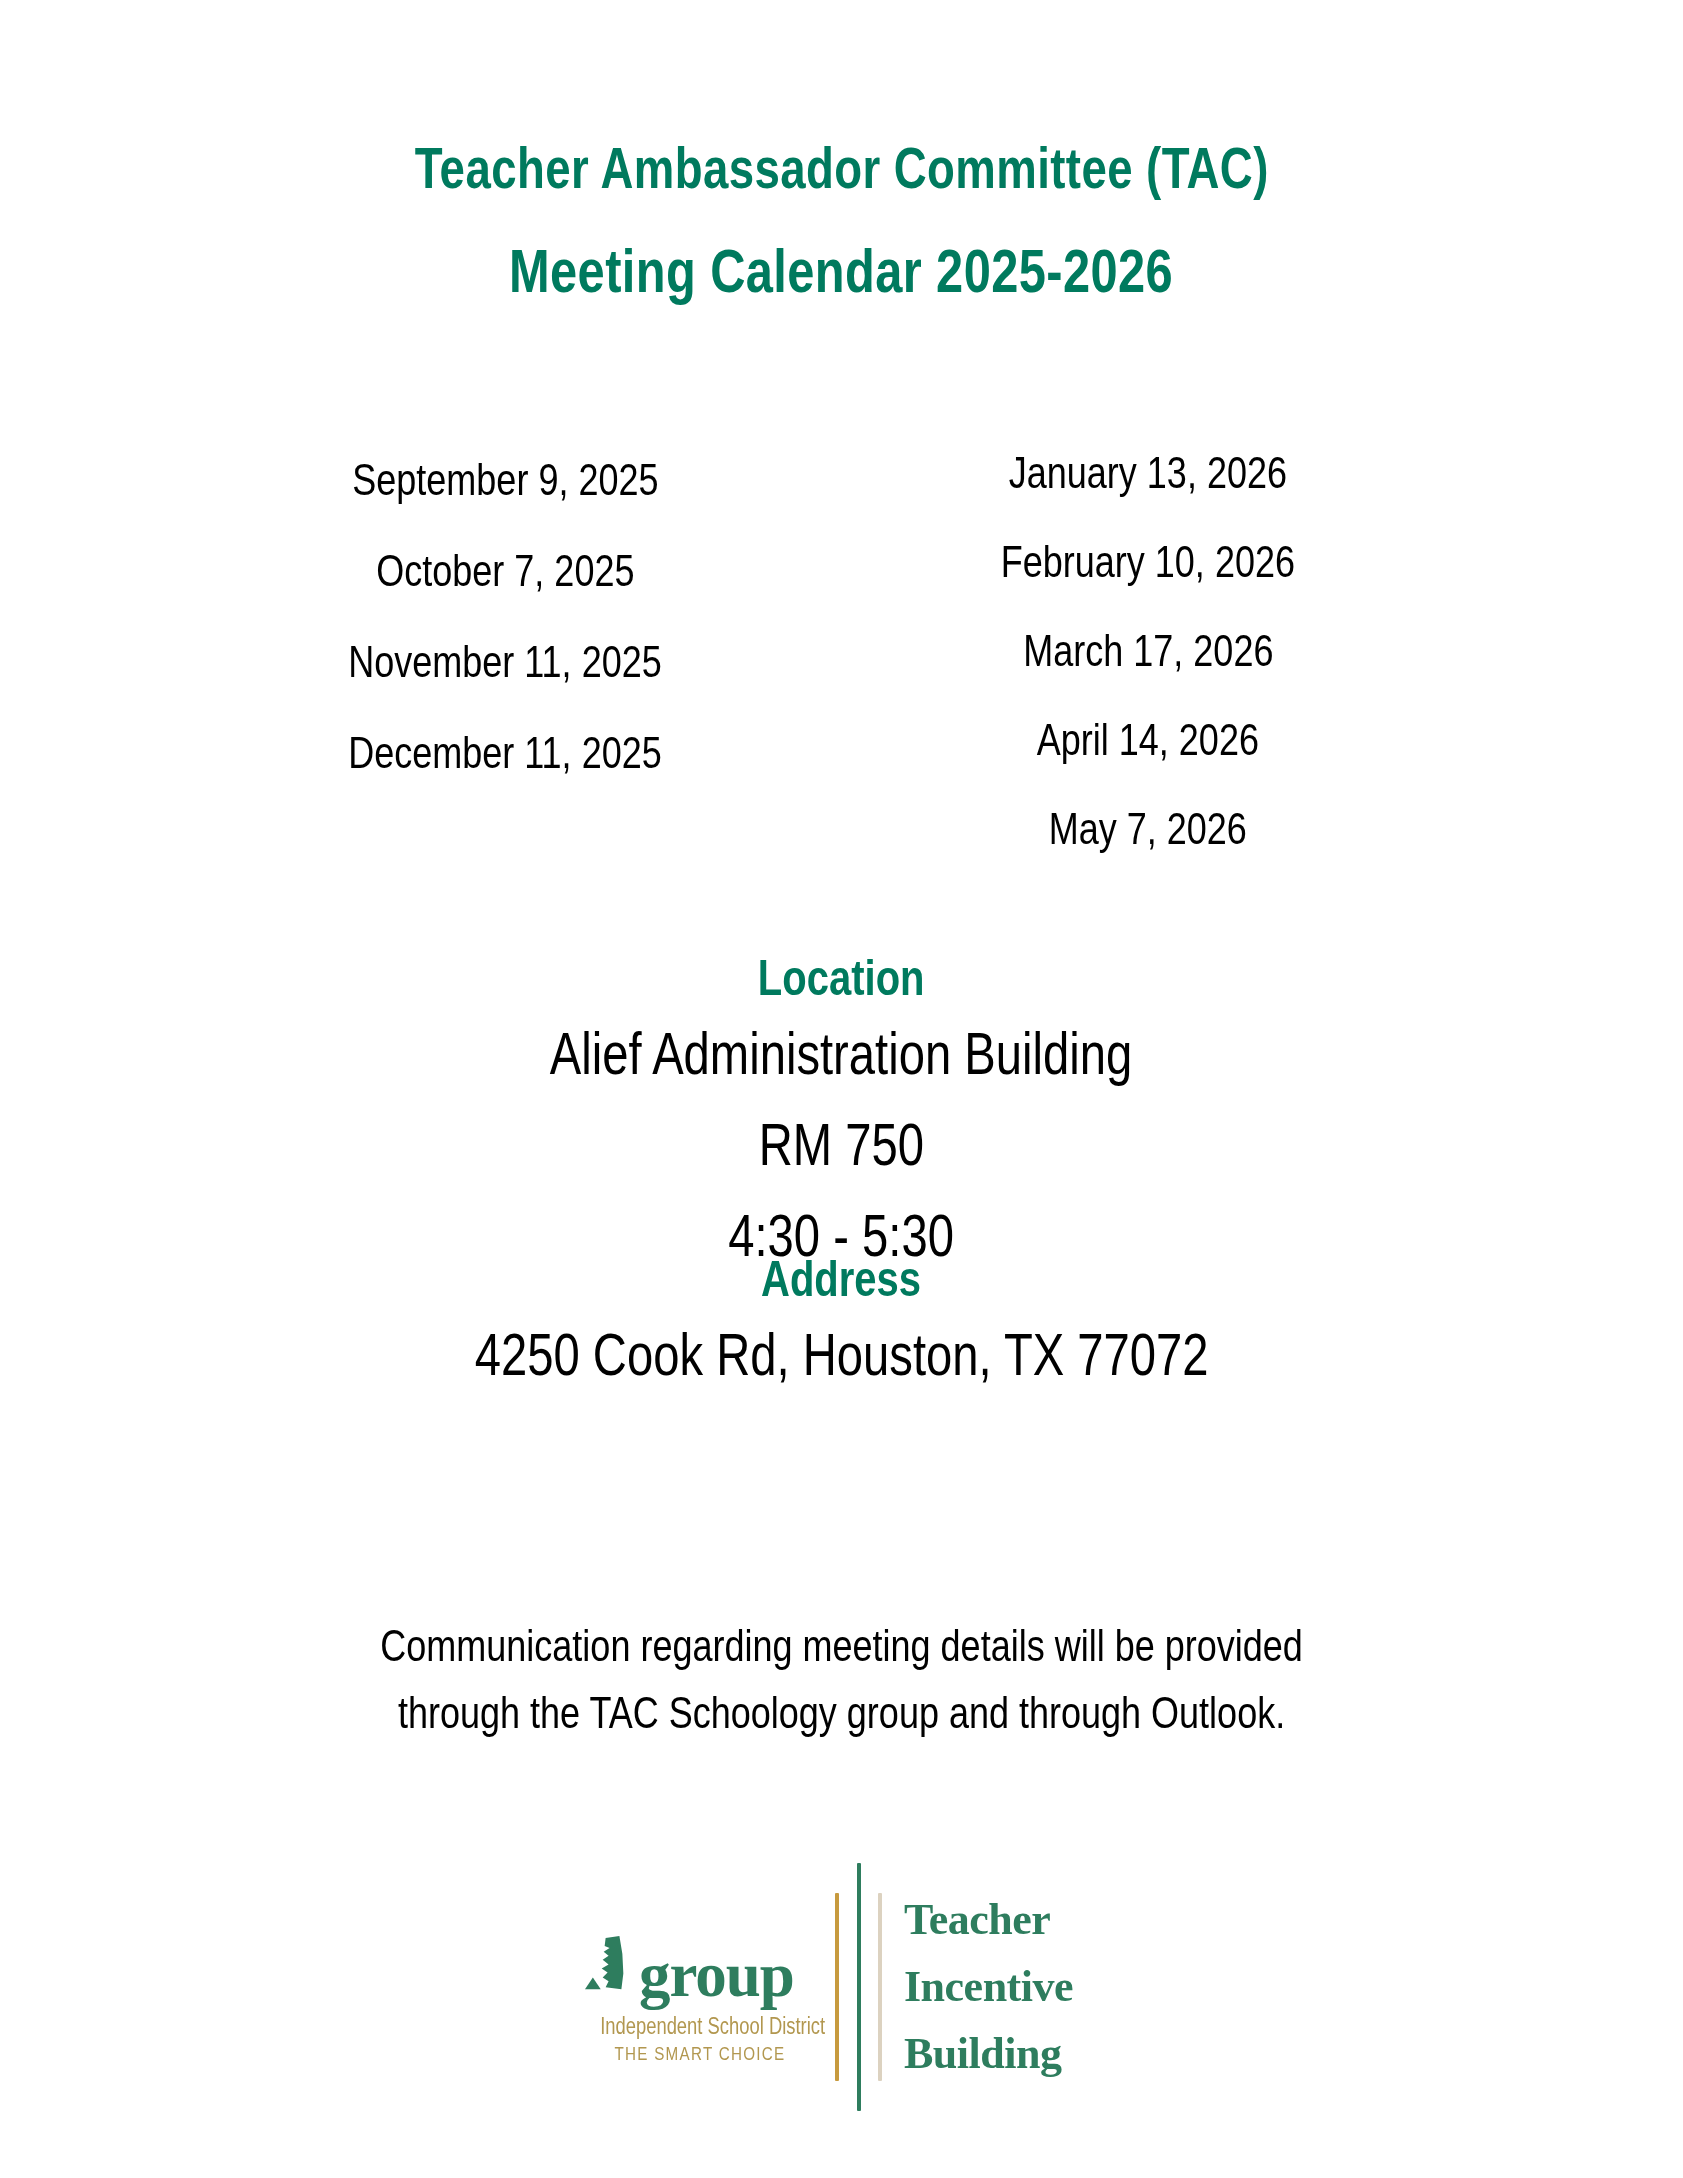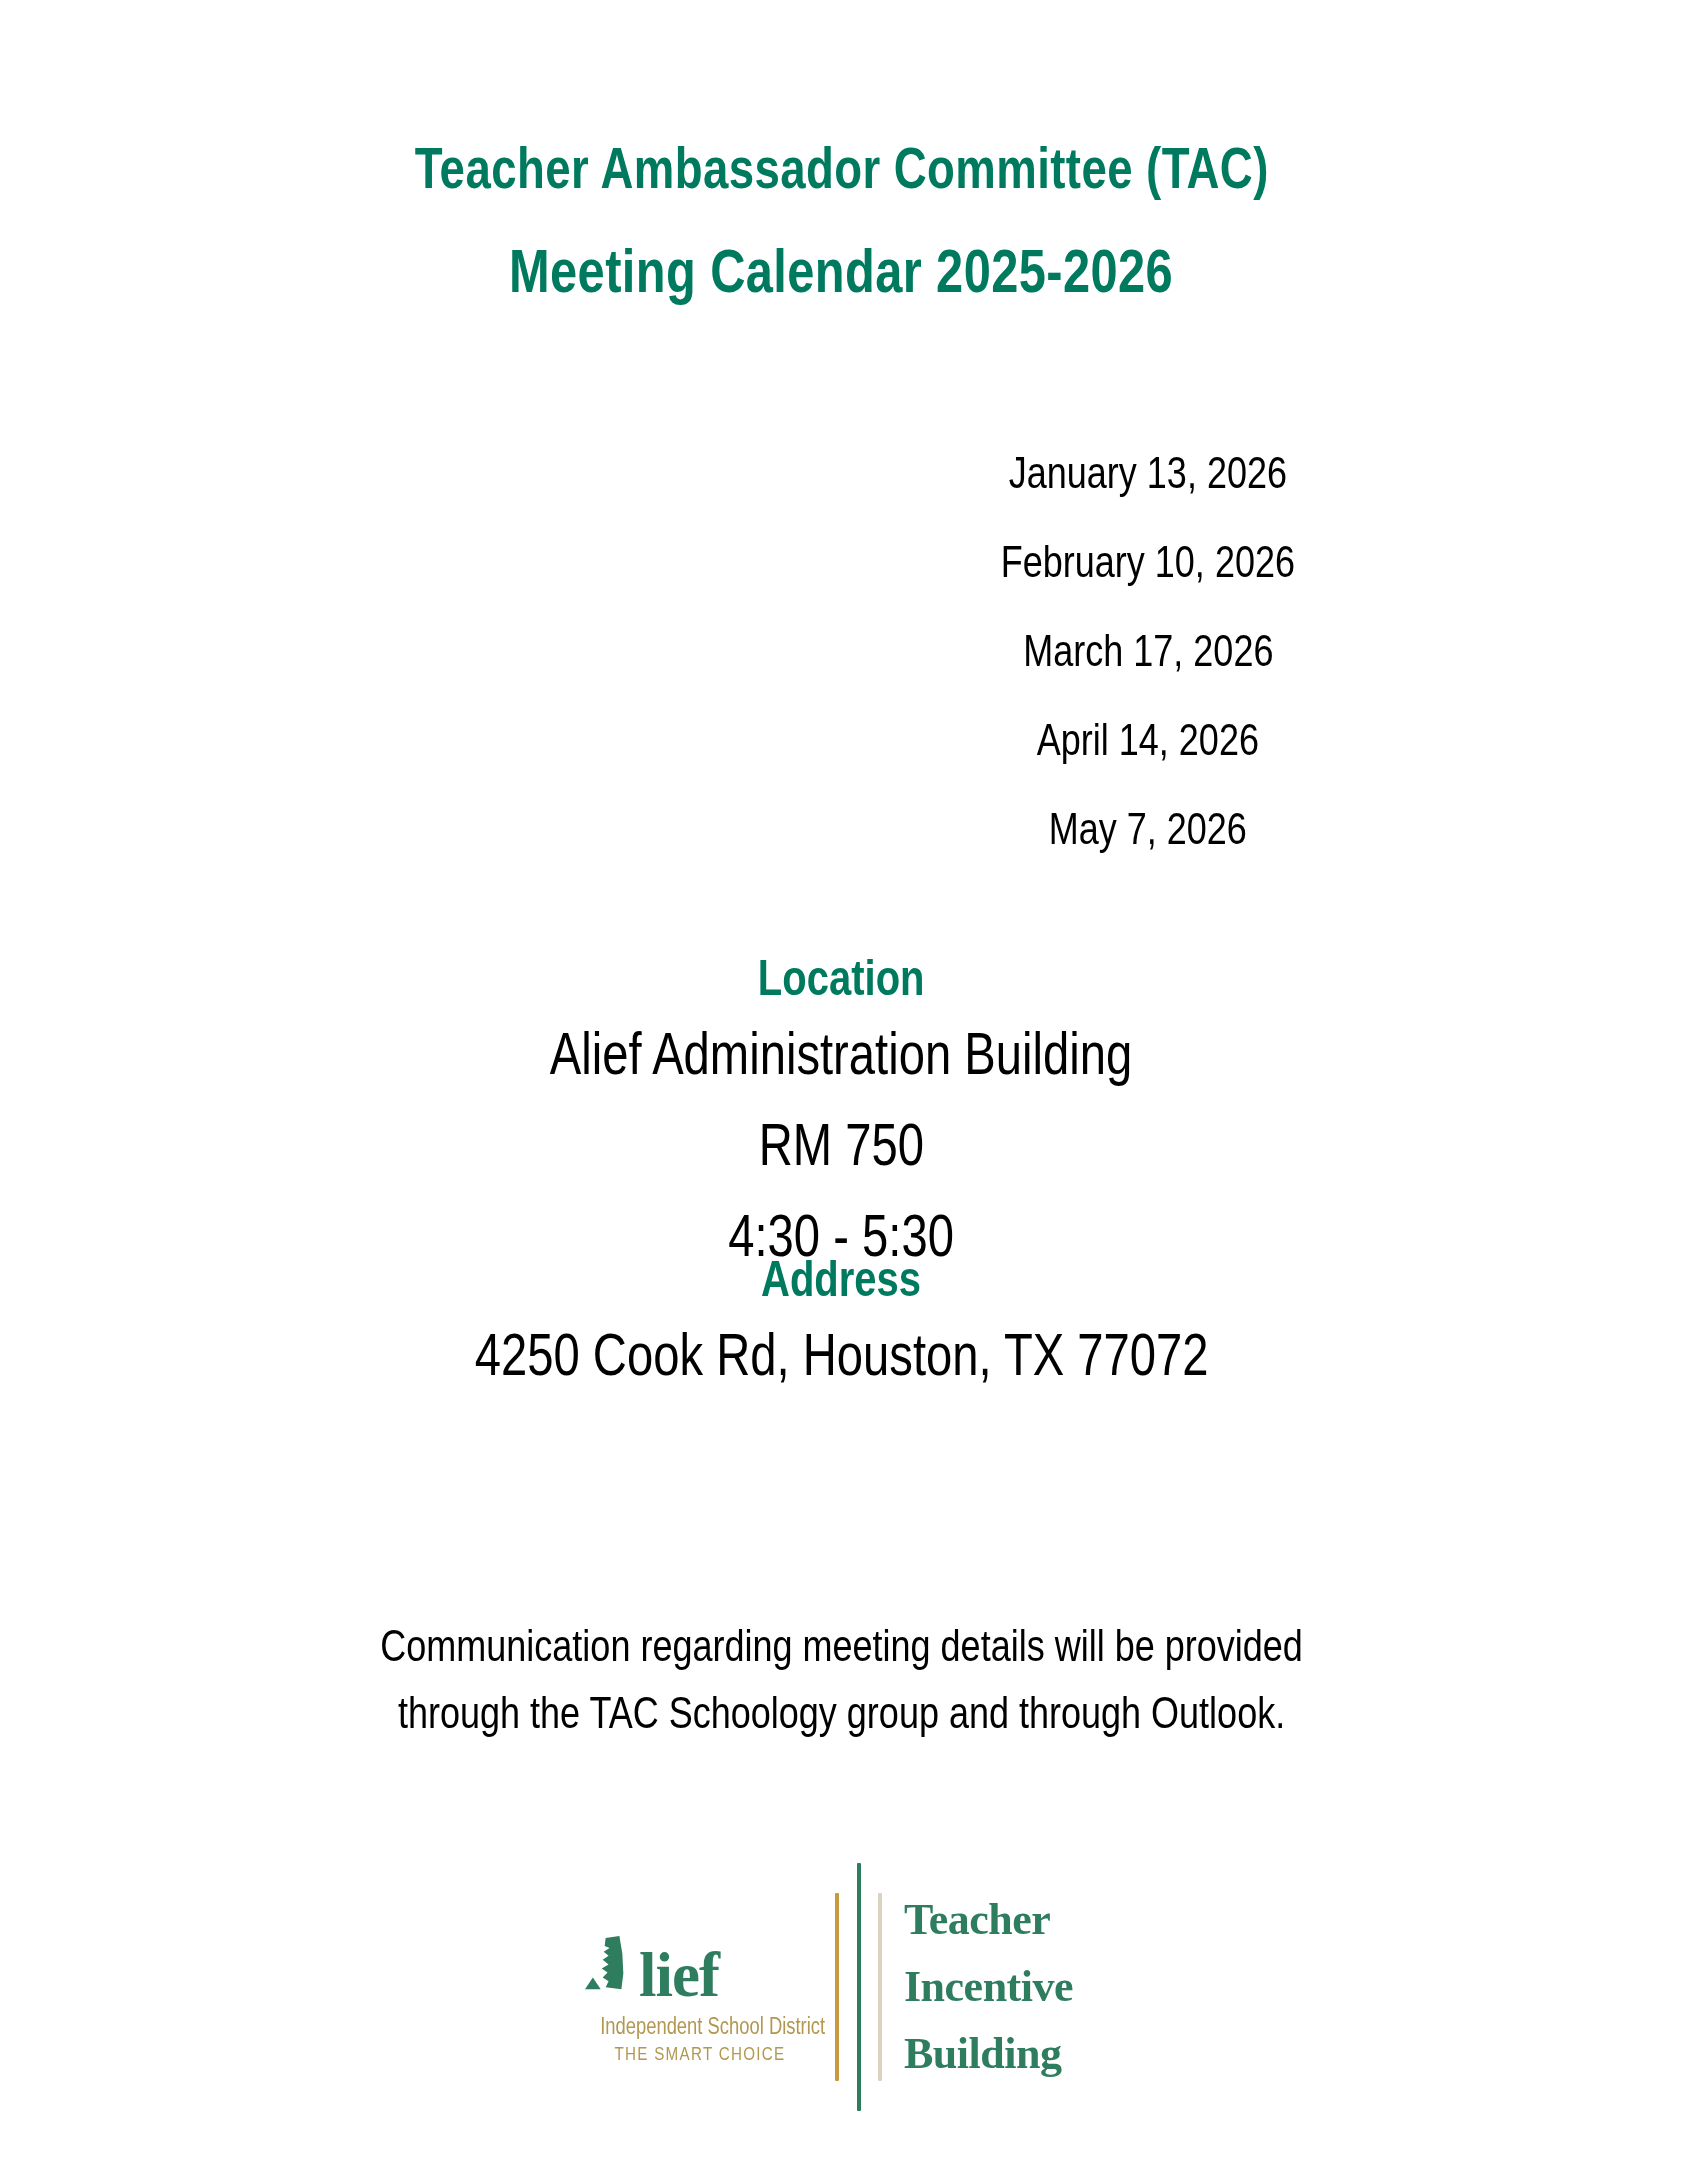--- a/index.html
+++ b/index.html
@@ -213,20 +213,34 @@
     <div class="title-line">
       <span class="cond">Teacher Ambassador Committee (TAC)</span>
     </div>
     <div class="title-line title-line-2">
       <span class="cond">Meeting Calendar 2025-2026</span>
     </div>
   </div>
 
   <div class="dates">
 
+    <div class="col col-left">
+      <div class="date-row">
+        <span class="cond">September 9, 2025</span>
+      </div>
+      <div class="date-row">
+        <span class="cond">October 7, 2025</span>
+      </div>
+      <div class="date-row">
+        <span class="cond">November 11, 2025</span>
+      </div>
+      <div class="date-row">
+        <span class="cond">December 11, 2025</span>
+      </div>
+    </div>
 
     <div class="col col-right">
       <div class="date-row">
         <span class="cond">January 13, 2026</span>
       </div>
       <div class="date-row">
         <span class="cond">February 10, 2026</span>
       </div>
       <div class="date-row">
         <span class="cond">March 17, 2026</span>
@@ -277,21 +291,21 @@
   <div class="logo">
 
     <div class="logo-left">
       <div class="alief-word">
         <span class="alief-mark">
           <svg width="59" height="73" viewBox="0 0 60 74" xmlns="http://www.w3.org/2000/svg">
             <path fill="#2E7D5E" d="M36 2 L22 4 L21 12 L26 14 L20 18 L25 22 L19 26 L25 31 L18 35 L24 39 L19 44 L25 48 L22 54 L38 56 L40 40 L39 20 Z"></path>
             <path fill="#2E7D5E" d="M9 44 L17 56 L1 56 Z"></path>
           </svg>
         </span>
-        <span class="alief-text">lief</span>
+        <span class="alief-text">group</span>
       </div>
       <div class="isd-line">
         <span class="cond">Independent School District</span>
       </div>
       <div class="smart-line">
         <span class="cond">THE SMART CHOICE</span>
       </div>
     </div>
 
     <div class="bars">

